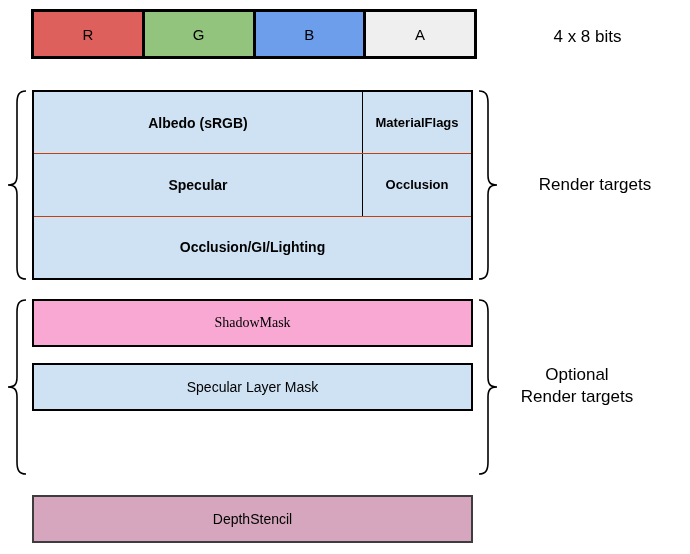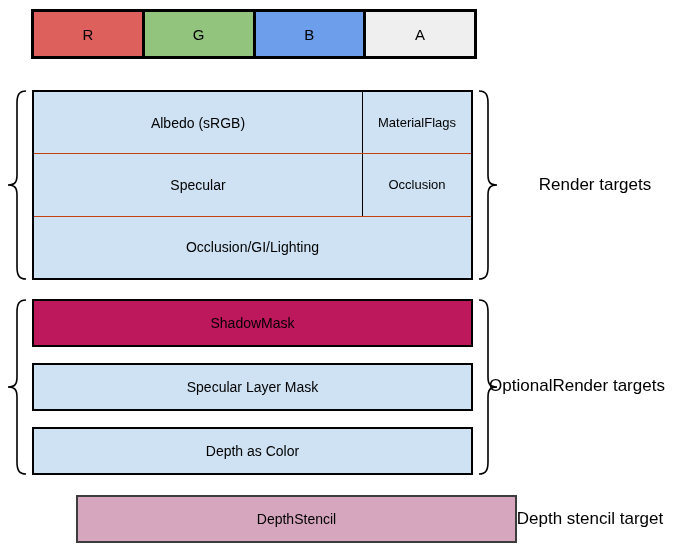--- a/index.html
+++ b/index.html
@@ -16,28 +16,28 @@
     flex:1 1 0;display:flex;align-items:center;justify-content:center;
     font-size:15px;
   }
   .rgba-cell + .rgba-cell{border-left:3px solid #000;}
   .caption{
     position:absolute;display:flex;align-items:center;justify-content:center;
     font-size:17px;white-space:pre;
   }
   .caption.bits{left:495px;top:24px;width:185px;height:26px;}
   .caption.rt-label{left:505px;top:172px;width:180px;height:26px;}
-  .caption.opt-label{left:487px;top:362px;width:180px;height:48px;flex-direction:row;line-height:22px;}
+  .caption.opt-label{left:487px;top:362px;width:180px;height:48px;flex-direction:column;line-height:22px;}
   .caption.ds-label{left:494px;top:506px;width:192px;height:26px;}
   
   .rt-table{
     position:absolute;left:32px;top:90px;width:441px;height:190px;
     border:2px solid #000;box-sizing:border-box;display:flex;flex-direction:column;
   }
-  .rt-row{flex:1 1 0;display:flex;}
+  .rt-row{flex:1 1 0;display:flex;font-weight:bold;}
   .rt-row + .rt-row{border-top:1px solid #c2410c;justify-content:center;}
   .rt-main{
     flex:0 0 328px;display:flex;align-items:center;justify-content:center;
     font-size:14px;
   }
   .rt-main.full{flex:1 1 auto;}
   .rt-alpha{
     flex:1 1 auto;border-left:1px solid #000;
     display:flex;align-items:center;justify-content:center;font-size:13px;
   }
@@ -64,20 +64,21 @@
 <body>
 
 <div class="canvas">
 
   <div class="rgba-bar">
     <div class="rgba-cell" style="background: rgb(221, 96, 92);">R</div>
     <div class="rgba-cell" style="background: rgb(147, 196, 125);">G</div>
     <div class="rgba-cell" style="background: rgb(109, 158, 235);">B</div>
     <div class="rgba-cell" style="background: rgb(239, 239, 239);">A</div>
   </div>
+  <div class="caption bits">4 x 8 bits</div>
 
   <div class="rt-table" style="background: rgb(207, 226, 243);">
     <div class="rt-row">
       <div class="rt-main">Albedo (sRGB)</div>
       <div class="rt-alpha">MaterialFlags</div>
     </div>
     <div class="rt-row">
       <div class="rt-main">Specular</div>
       <div class="rt-alpha">Occlusion</div>
     </div>
@@ -91,35 +92,33 @@
       <path d="M 20,1 C 13,1 11,5 11,13 L 11,85 C 11,92 9,95 2,95 C 9,95 11,98 11,105 L 11,177 C 11,185 13,189 20,189" fill="none" stroke="#000" stroke-width="1.6"></path>
     </svg>
   </div>
   <div class="brace" style="left:477px;top:90px;">
     <svg width="22" height="190" viewBox="0 0 22 190">
       <path d="M 2,1 C 9,1 11,5 11,13 L 11,85 C 11,92 13,95 20,95 C 13,95 11,98 11,105 L 11,177 C 11,185 9,189 2,189" fill="none" stroke="#000" stroke-width="1.6"></path>
     </svg>
   </div>
   <div class="caption rt-label">Render targets</div>
 
-  <div class="opt-box b1" style="background: #be185d;">ShadowMask</div>
+  <div class="opt-box b1" style="background: #f9a8d4; font-family: Liberation Serif, serif;">ShadowMask</div>
   <div class="opt-box b2" style="background: rgb(207, 226, 243);">Specular Layer Mask</div>
-  <div class="opt-box b3" style="background: rgb(207, 226, 243);">Depth as Color</div>
 
   <div class="brace" style="left:6px;top:299px;">
     <svg width="22" height="176" viewBox="0 0 22 176">
       <path d="M 20,1 C 13,1 11,5 11,13 L 11,78 C 11,85 9,88 2,88 C 9,88 11,91 11,98 L 11,163 C 11,171 13,175 20,175" fill="none" stroke="#000" stroke-width="1.6"></path>
     </svg>
   </div>
   <div class="brace" style="left:477px;top:299px;">
     <svg width="22" height="176" viewBox="0 0 22 176">
       <path d="M 2,1 C 9,1 11,5 11,13 L 11,78 C 11,85 13,88 20,88 C 13,88 11,91 11,98 L 11,163 C 11,171 9,175 2,175" fill="none" stroke="#000" stroke-width="1.6"></path>
     </svg>
   </div>
   <div class="caption opt-label">
     <span>Optional</span>
     <span>Render targets</span>
   </div>
 
-  <div class="ds-box" style="background: rgb(213, 166, 189); margin-left: 44px;">DepthStencil</div>
-  <div class="caption ds-label">Depth stencil target</div>
+  <div class="ds-box" style="background: rgb(213, 166, 189);">DepthStencil</div>
 
 </div>
 
 </body></html>

